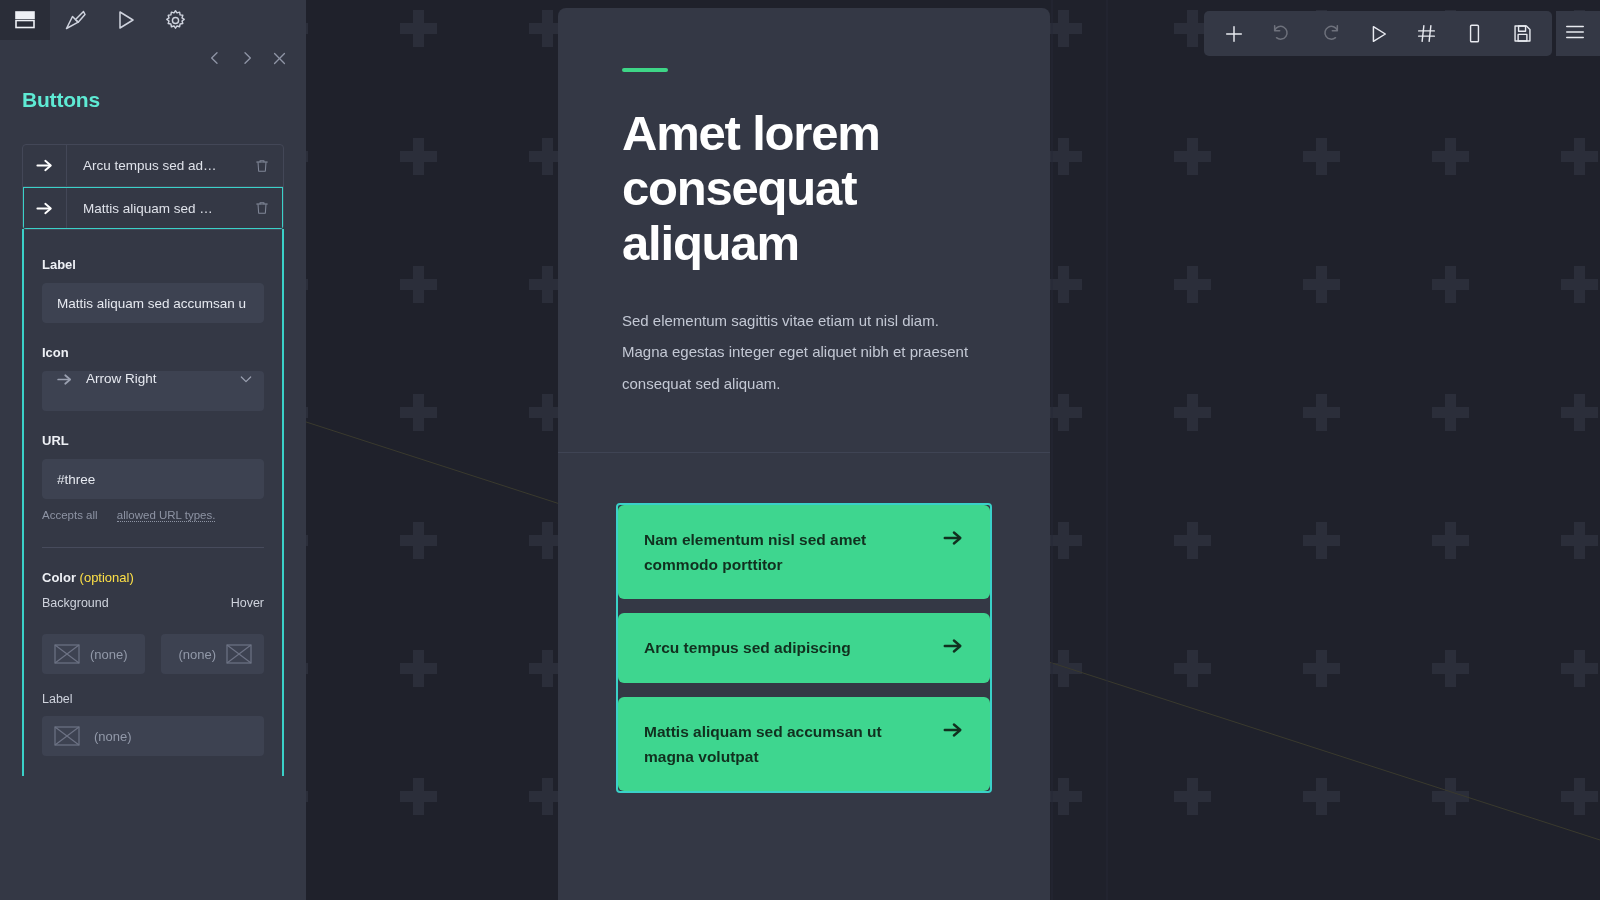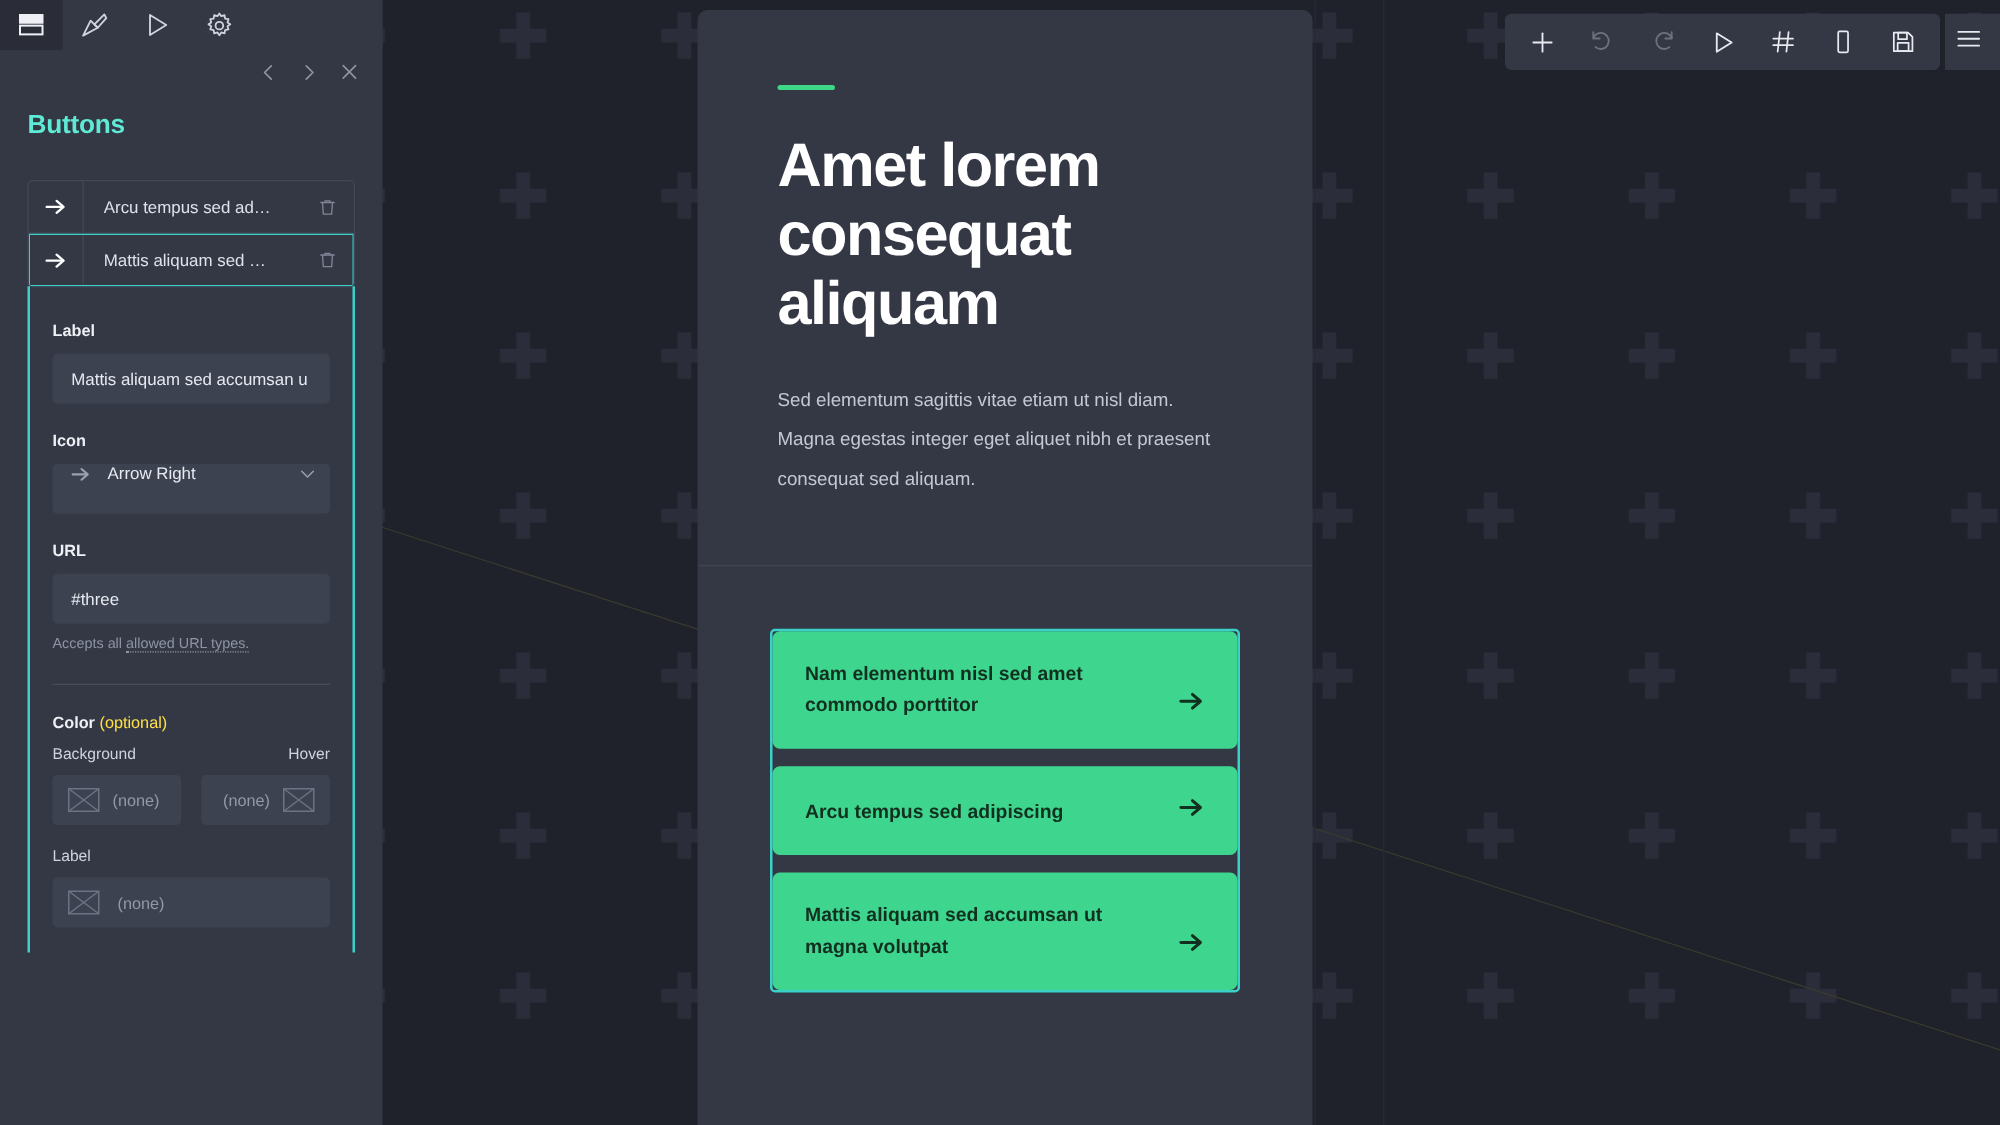--- a/index.html
+++ b/index.html
@@ -223,33 +223,34 @@
     padding-left: 4px;
   }
 
   .help-text {
     font-size: 11.5px;
     color: #8e94a4;
     margin-top: 10px;
   }
   .help-text .dotted {
     border-bottom: 1px dotted #8e94a4;
+    margin-left: 16px;
   }
 
   .hr {
     height: 1px;
     background: #474b5c;
     margin: 26px 0 22px 0;
   }
 
   .color-head-row {
     display: flex;
     justify-content: space-between;
     align-items: center;
-    margin-bottom: 10px;
+    margin-bottom: 24px;
   }
   .sub-label { font-size: 12.5px; color: #cfd3dd; }
 
   .swatch-row { display: flex; gap: 16px; }
   .swatch {
     flex: 1 1 0;
     height: 40px;
     background: #3d4251;
     border-radius: 4px;
     display: flex;
@@ -317,21 +318,21 @@
     position: relative;
     margin: 52px 60px 0 60px;
     outline: 2px solid #3ad1c8;
     outline-offset: 0px;
     border-radius: 2px;
   }
   .preview-btn {
     background: #3ed68f;
     border-radius: 6px;
     display: flex;
-    align-items: flex-end;
+    align-items: flex-start;
     justify-content: space-between;
     padding: 22px 26px;
     margin-bottom: 14px;
     gap: 16px;
     cursor: pointer;
   }
   .preview-btn:last-child { margin-bottom: 0; }
   .pb-text {
     font-size: 15.5px;
     font-weight: bold;

